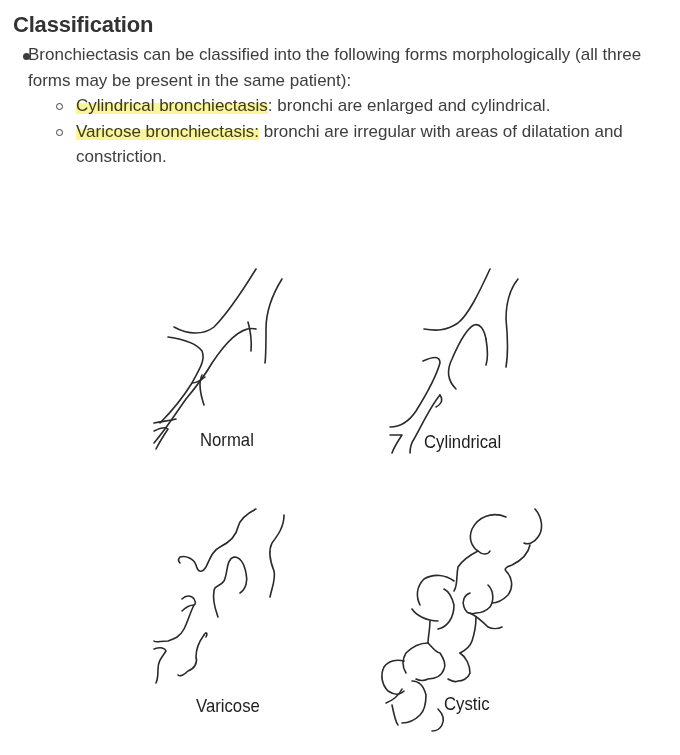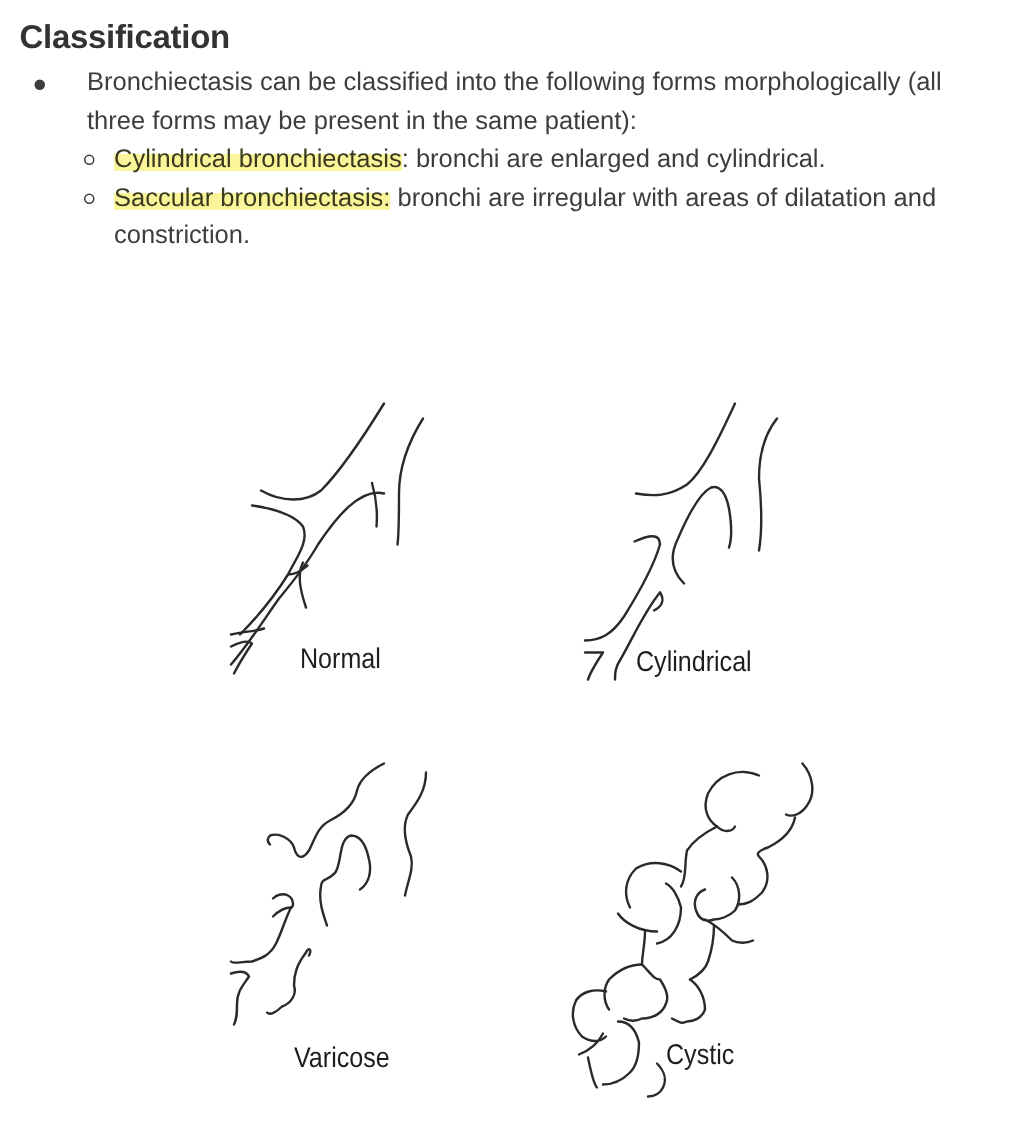--- a/index.html
+++ b/index.html
@@ -29,21 +29,21 @@
       position: absolute;
       left: 0;
       top: 42px;
       width: 680px;
       font-size: 17px;
       line-height: 25.5px;
       color: #3d3d3d;
     }
     .bullet-row {
       position: relative;
-      padding-left: 58px;
+      padding-left: 28px;
       padding-right: 14px;
     }
     .bullet-row .dot {
       position: absolute;
       left: 23px;
       top: 11px;
       width: 7px;
       height: 7px;
       border-radius: 50%;
       background: #3d3d3d;
@@ -98,21 +98,21 @@
     <span>Bronchiectasis can be classified into the following forms morphologically (all three forms may be present in the same patient):</span>
   </div>
 
   <div class="sub-row">
     <span class="ring"></span>
     <span class="hl">Cylindrical bronchiectasis</span><span>:</span><span> bronchi are enlarged and cylindrical.</span>
   </div>
 
   <div class="sub-row">
     <span class="ring"></span>
-    <span class="hl">Saccular bronchiectasis:</span><span></span><span> bronchi are irregular with areas of dilatation and constriction.</span>
+    <span class="hl">Varicose bronchiectasis:</span><span></span><span> bronchi are irregular with areas of dilatation and constriction.</span>
   </div>
 
 </div>
 
 <div class="figure">
   <svg width="680" height="500" viewBox="0 0 680 500" fill="none" stroke="#2a2a2a" stroke-width="1.6" stroke-linecap="round" stroke-linejoin="round">
 
     <g>
       <path d="M256,14 C240,40 226,60 214,72 C204,80 188,80 174,72"></path>
       <path d="M168,82 C182,84 196,88 202,96 C206,106 198,116 192,128 C182,144 170,158 160,168"></path>

